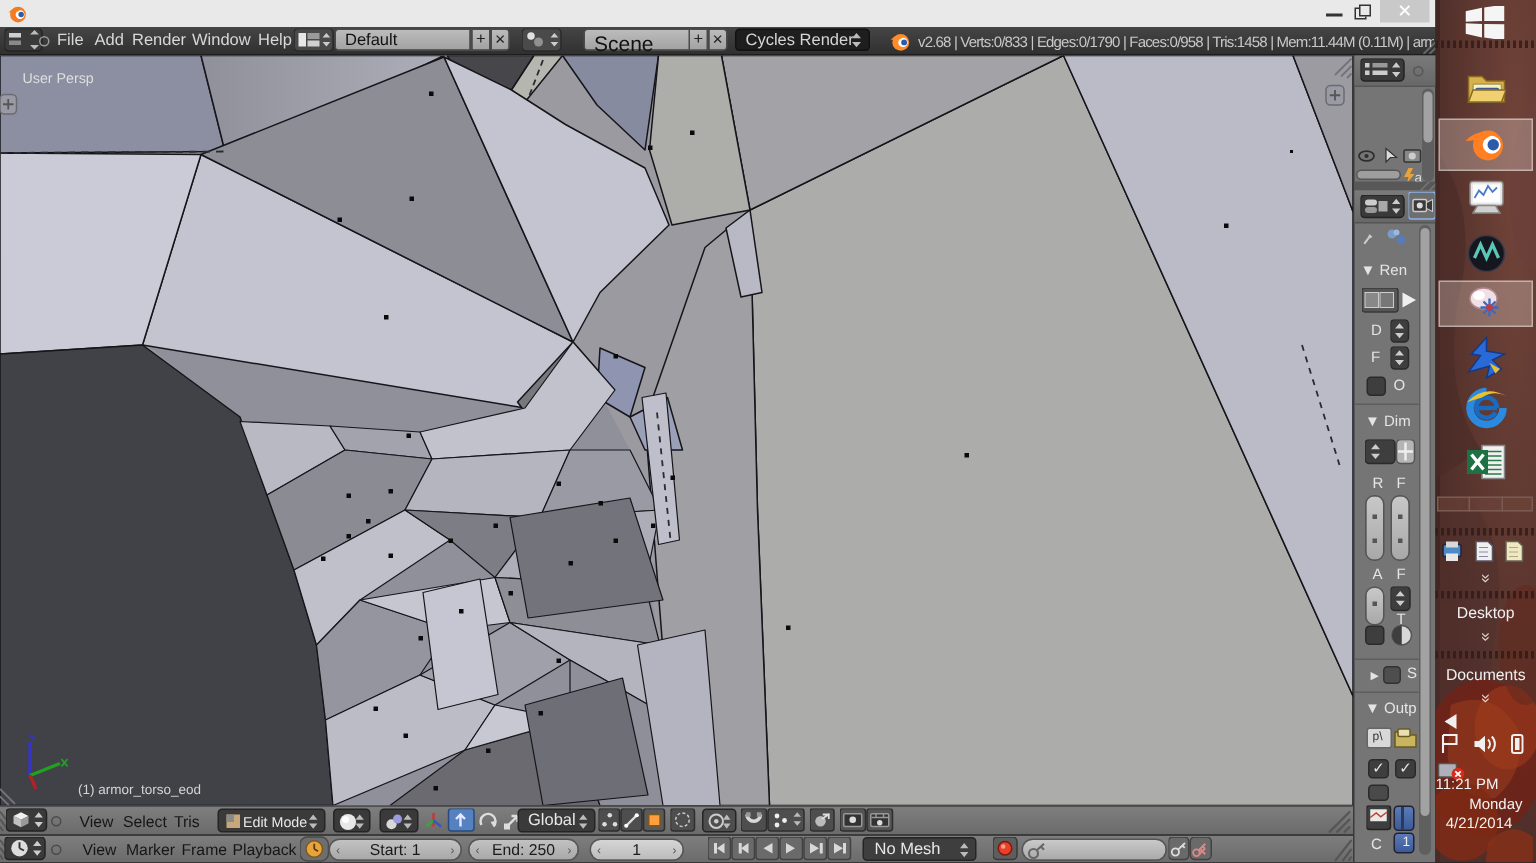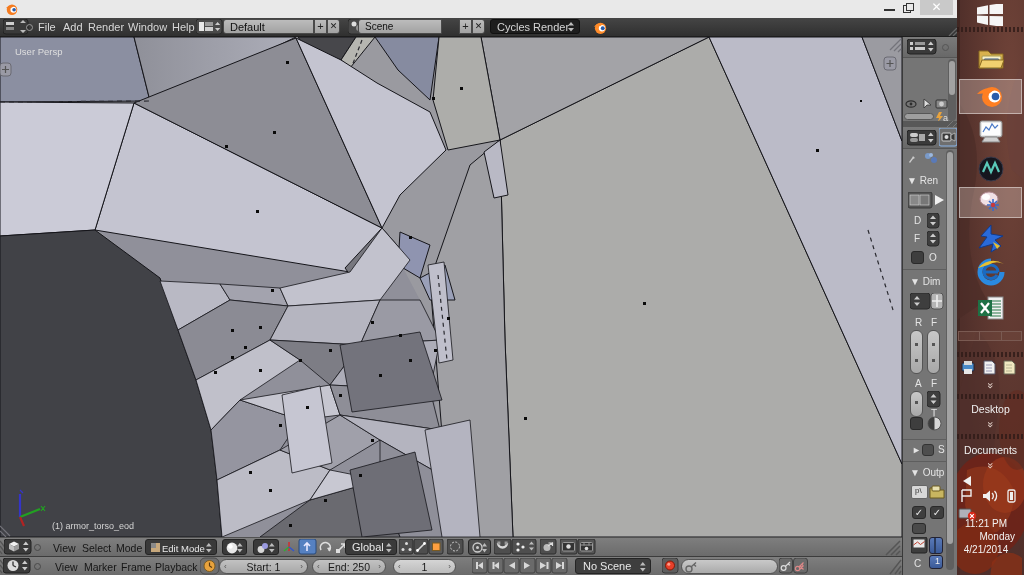--- a/index.html
+++ b/index.html
@@ -59,37 +59,38 @@
  </svg>
  <div style="position:absolute;left:223px;top:1px;width:91px;height:15px;background:linear-gradient(#bcbcbc,#a2a2a2);border:1px solid #4a4a4a;border-radius:3px 0 0 3px;color:#111;font-size:11px;padding:1px 0 0 6px">Default</div>
  <div style="position:absolute;left:314px;top:1px;width:13px;height:15px;background:linear-gradient(#bcbcbc,#a2a2a2);border:1px solid #4a4a4a;color:#222;font-size:11px;text-align:center">+</div>
  <div style="position:absolute;left:327px;top:1px;width:13px;height:15px;background:linear-gradient(#bcbcbc,#a2a2a2);border:1px solid #4a4a4a;border-radius:0 3px 3px 0;color:#222;font-size:9px;text-align:center;padding-top:1px">✕</div>
  <svg width="27" height="16" style="position:absolute;left:348px;top:1px">
    <rect x="0" y="0" width="26" height="15" rx="3" fill="#4a4a4a" stroke="#2a2a2a"></rect>
    <circle cx="6" cy="5" r="2.5" fill="#e0e0e0"></circle>
       <circle cx="11" cy="9" r="3" fill="#909090"></circle>
    <path d="M19,6 l2.6,-3 l2.6,3 z M19,9 l2.6,3 l2.6,-3 z" fill="#ccc"></path>
  </svg>
- <div style="position:absolute;left:358px;top:1px;width:84px;height:15px;background:linear-gradient(#bcbcbc,#a2a2a2);border:1px solid #4a4a4a;border-radius:3px 0 0 3px;color:#111;font-size:10px;padding:1px 12px 0 6px">Scene</div>
+ <div style="position:absolute;left:389px;top:1px;width:84px;height:15px;background:linear-gradient(#bcbcbc,#a2a2a2);border:1px solid #4a4a4a;border-radius:3px 0 0 3px;color:#111;font-size:14px;padding:1px 12px 0 6px">Scene</div>
  <div style="position:absolute;left:459px;top:1px;width:13px;height:15px;background:linear-gradient(#bcbcbc,#a2a2a2);border:1px solid #4a4a4a;color:#222;font-size:11px;text-align:center">+</div>
  <div style="position:absolute;left:472px;top:1px;width:13px;height:15px;background:linear-gradient(#bcbcbc,#a2a2a2);border:1px solid #4a4a4a;border-radius:0 3px 3px 0;color:#222;font-size:9px;text-align:center;padding-top:1px">✕</div>
  <div style="position:absolute;left:490px;top:1px;width:90px;height:15px;background:#1e1e1e;border:1px solid #111;border-radius:3px;color:#d5d5d5;font-size:11px;padding:1px 0 0 6px">Cycles Render
    <svg width="8" height="12" style="position:absolute;right:3px;top:1px">
         <path d="M0,4.5 l3,-3.5 l3,3.5 z M0,7 l3,3.5 l3,-3.5 z" fill="#bbb"></path>
       </svg>
  </div>
  <svg width="15" height="15" style="position:absolute;left:593px;top:2px" viewBox="0 0 20 20">
    <circle cx="10" cy="11" r="7.5" fill="#ff8b29"></circle>
    <circle cx="12" cy="11" r="4.2" fill="#fff"></circle>
       <circle cx="13" cy="11" r="2.6" fill="#2a5caa"></circle>
    <path d="M1,9 Q6,3 13,5 L10,8 Q4,8 1,9 z" fill="#ff8b29"></path>
  </svg>
  <svg width="13" height="8" style="position:absolute;right:0px;bottom:0px">
       <path d="M13,0 L5,8 M13,4 L9,8" stroke="#666" stroke-width="1.3"></path>
     </svg>
+ <div style="position:absolute;left:612px;top:5px;font-size:10px;color:#c8c8c8;white-space:nowrap;overflow:hidden;width:344px;letter-spacing:-0.55px">v2.68 | Verts:0/833 | Edges:0/1790 | Faces:0/958 | Tris:1458 | Mem:11.44M (0.11M) | arm</div>
 </div>
 <div id="vp">
 <svg width="902" height="500" viewBox="0 37 902 500">
 <defs>
 <linearGradient id="gm1" x1="134" y1="38" x2="296" y2="38" gradientUnits="userSpaceOnUse">
  <stop offset="0" stop-color="#8f9099"></stop>
           <stop offset="1" stop-color="#adaeb9"></stop>
 </linearGradient>
 </defs>
 <g stroke="#15151a" stroke-width="1" stroke-linejoin="round">
@@ -369,21 +370,21 @@
  <svg width="28" height="16" style="position:absolute;left:4px;top:1px">
    <rect x="0" y="0" width="27" height="15" rx="3" fill="#3a3a3a" stroke="#232323"></rect>
    <path d="M5,5 l5,-2.5 l5,2.5 l-5,2.5 z" fill="#f0f0f0"></path>
       <path d="M5,5 v5 l5,2.5 v-5 z" fill="#c0c0c0"></path>
       <path d="M15,5 v5 l-5,2.5 v-5 z" fill="#9a9a9a"></path>
    <path d="M19,6 l2.8,-3.5 l2.8,3.5 z M19,9 l2.8,3.5 l2.8,-3.5 z" fill="#ccc"></path>
  </svg>
  <div style="position:absolute;left:34px;top:6px;width:7px;height:7px;border:1px solid #4a4a4a;border-radius:50%"></div>
  <div class="hmenu" style="left:53px">View</div>
  <div class="hmenu" style="left:82px">Select</div>
- <div class="hmenu" style="left:116px">Mode</div>
+ <div class="hmenu" style="left:116px">Tris</div>
  <div class="ddark" style="left:145px;top:1px;width:72px;height:16px">
    <svg width="11" height="11" style="position:absolute;left:4px;top:2px">
         <rect x="1" y="1" width="9" height="9" fill="#c7a87c"></rect>
         <rect x="1" y="1" width="5" height="5" fill="#8a8a8a"></rect>
       </svg>
    <span style="position:absolute;left:16px;top:3px;font-size:9.5px">Edit Mode</span>
    <svg width="7" height="12" style="position:absolute;right:3px;top:2px">
         <path d="M0,4.5 l2.8,-3.5 l2.8,3.5 z M0,7 l2.8,3.5 l2.8,-3.5 z" fill="#bbb"></path>
       </svg>
  </div>
@@ -517,21 +518,21 @@
         <rect x="20.5" y="4" width="2" height="7"></rect>
    <path d="M43,4 v7 l-6,-3.5 z"></path>
    <path d="M52,4 v7 l6,-3.5 z"></path>
    <path d="M68,4 v7 l6,-3.5 z"></path>
         <rect x="74.5" y="4" width="2" height="7"></rect>
    <path d="M84,4 v7 l6,-3.5 z"></path>
         <rect x="90" y="4" width="2" height="7"></rect>
   </g>
  </svg>
  <div class="ddark" style="left:575px;top:1px;width:76px;height:16px;background:#3e3e3e">
-   <span style="position:absolute;left:7px;top:1px">No Scene</span>
+   <span style="position:absolute;left:7px;top:1px">No Mesh</span>
    <svg width="7" height="12" style="position:absolute;right:3px;top:2px">
         <path d="M0,4.5 l2.8,-3.5 l2.8,3.5 z M0,7 l2.8,3.5 l2.8,-3.5 z" fill="#bbb"></path>
       </svg>
  </div>
  <svg width="17" height="17" style="position:absolute;left:662px;top:1px">
    <rect x="0" y="0" width="16" height="15" rx="3" fill="#5e5e5e" stroke="#3a3a3a"></rect>
    <circle cx="8" cy="7.5" r="4.5" fill="#e8402a" stroke="#801808"></circle>
       <circle cx="6.8" cy="6.3" r="1.5" fill="#ff9c8a"></circle>
  </svg>
  <div style="position:absolute;left:681px;top:2px;width:97px;height:15px;background:linear-gradient(#c9c9c9,#aaaaaa);border:1px solid #555;border-radius:8px">
@@ -676,16 +677,16 @@
       <path d="M33,5 a4,4 0 0 1 0,6 M35.5,3 a7,7 0 0 1 0,10" stroke="#f0f0f0" stroke-width="1.3" fill="none"></path>
   <rect x="49" y="2" width="7" height="12" rx="1.5" fill="none" stroke="#f0f0f0" stroke-width="1.3"></rect>
       <rect x="51" y="4" width="3" height="8" fill="#f0f0f0"></rect>
  </svg>
 
  <svg width="20" height="15" style="position:absolute;left:1px;top:506px">
   <rect x="1" y="3" width="12" height="9" rx="1" fill="#b0b0b8" stroke="#555"></rect>
   <circle cx="14" cy="10" r="4.2" fill="#d82a1a"></circle>
       <path d="M12.2,8.2 l3.6,3.6 m0,-3.6 l-3.6,3.6" stroke="#fff" stroke-width="1.2"></path>
  </svg>
- <div style="position:absolute;left:0;top:518px;width:58px;text-align:center;font-size:10px;color:#f2f2f2">11:21 PM</div>
+ <div style="position:absolute;left:0;top:518px;width:58px;text-align:left;font-size:10px;color:#f2f2f2">11:21 PM</div>
  <div style="position:absolute;left:0;top:531px;width:58px;text-align:right;font-size:10px;color:#f2f2f2">Monday</div>
  <div style="position:absolute;left:0;top:544px;width:58px;text-align:center;font-size:10px;color:#f2f2f2">4/21/2014</div>
 </div>
 
 </body></html>

